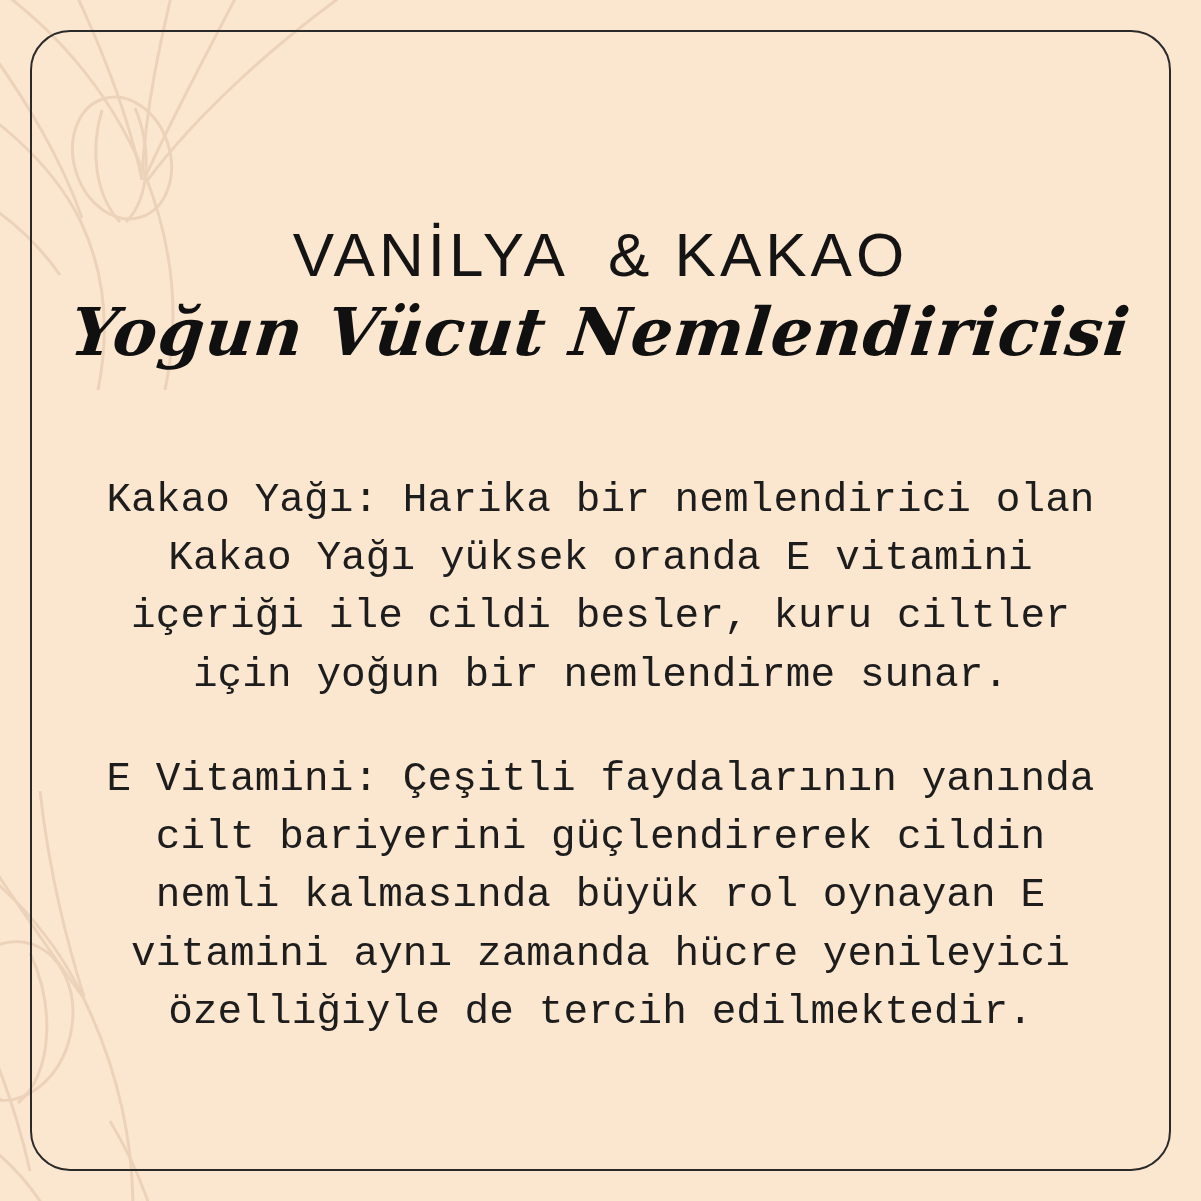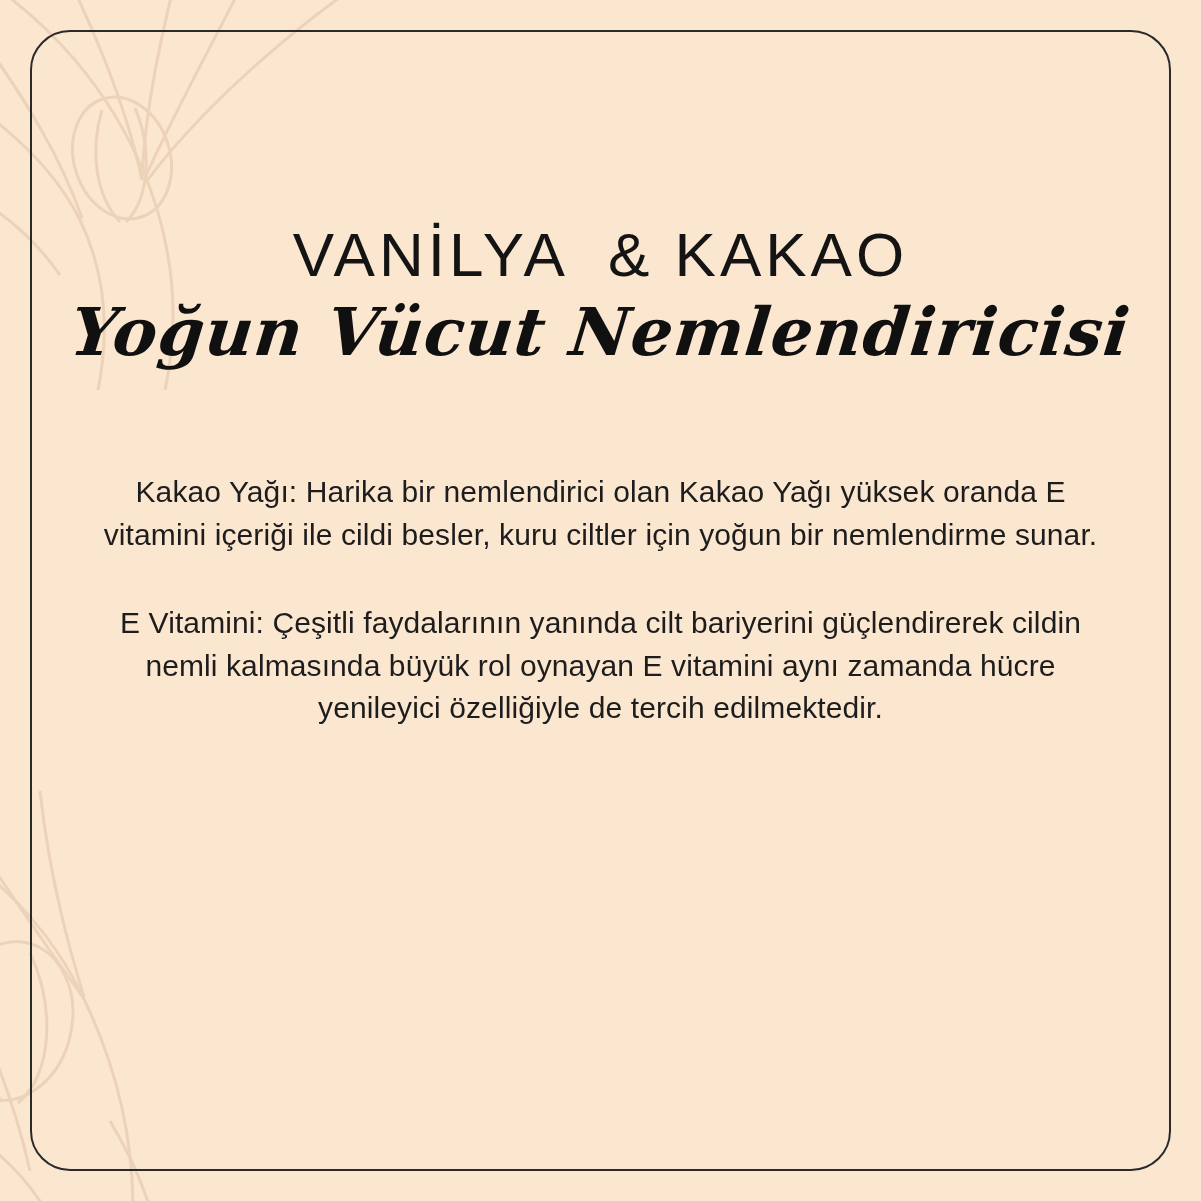--- a/index.html
+++ b/index.html
@@ -96,22 +96,22 @@
     line-height: 1.15;
   }
 
   .body-block {
     margin-top: 100px;
     width: 1030px;
     text-align: center;
   }
 
   .para {
-    font-family: Liberation Sans, sans-serif;
-    font-size: 30px;
+    font-family: Liberation Mono, monospace;
+    font-size: 41px;
     line-height: 1.42;
     color: #1d1d1d;
     margin: 0 0 46px 0;
     letter-spacing: 0.1px;
   }
   .para:last-child { margin-bottom: 12px; }
 
   .para-2 { width: 1040px; margin-left: -5px; }
   .para-3 { width: 1030px; }
 </style>

